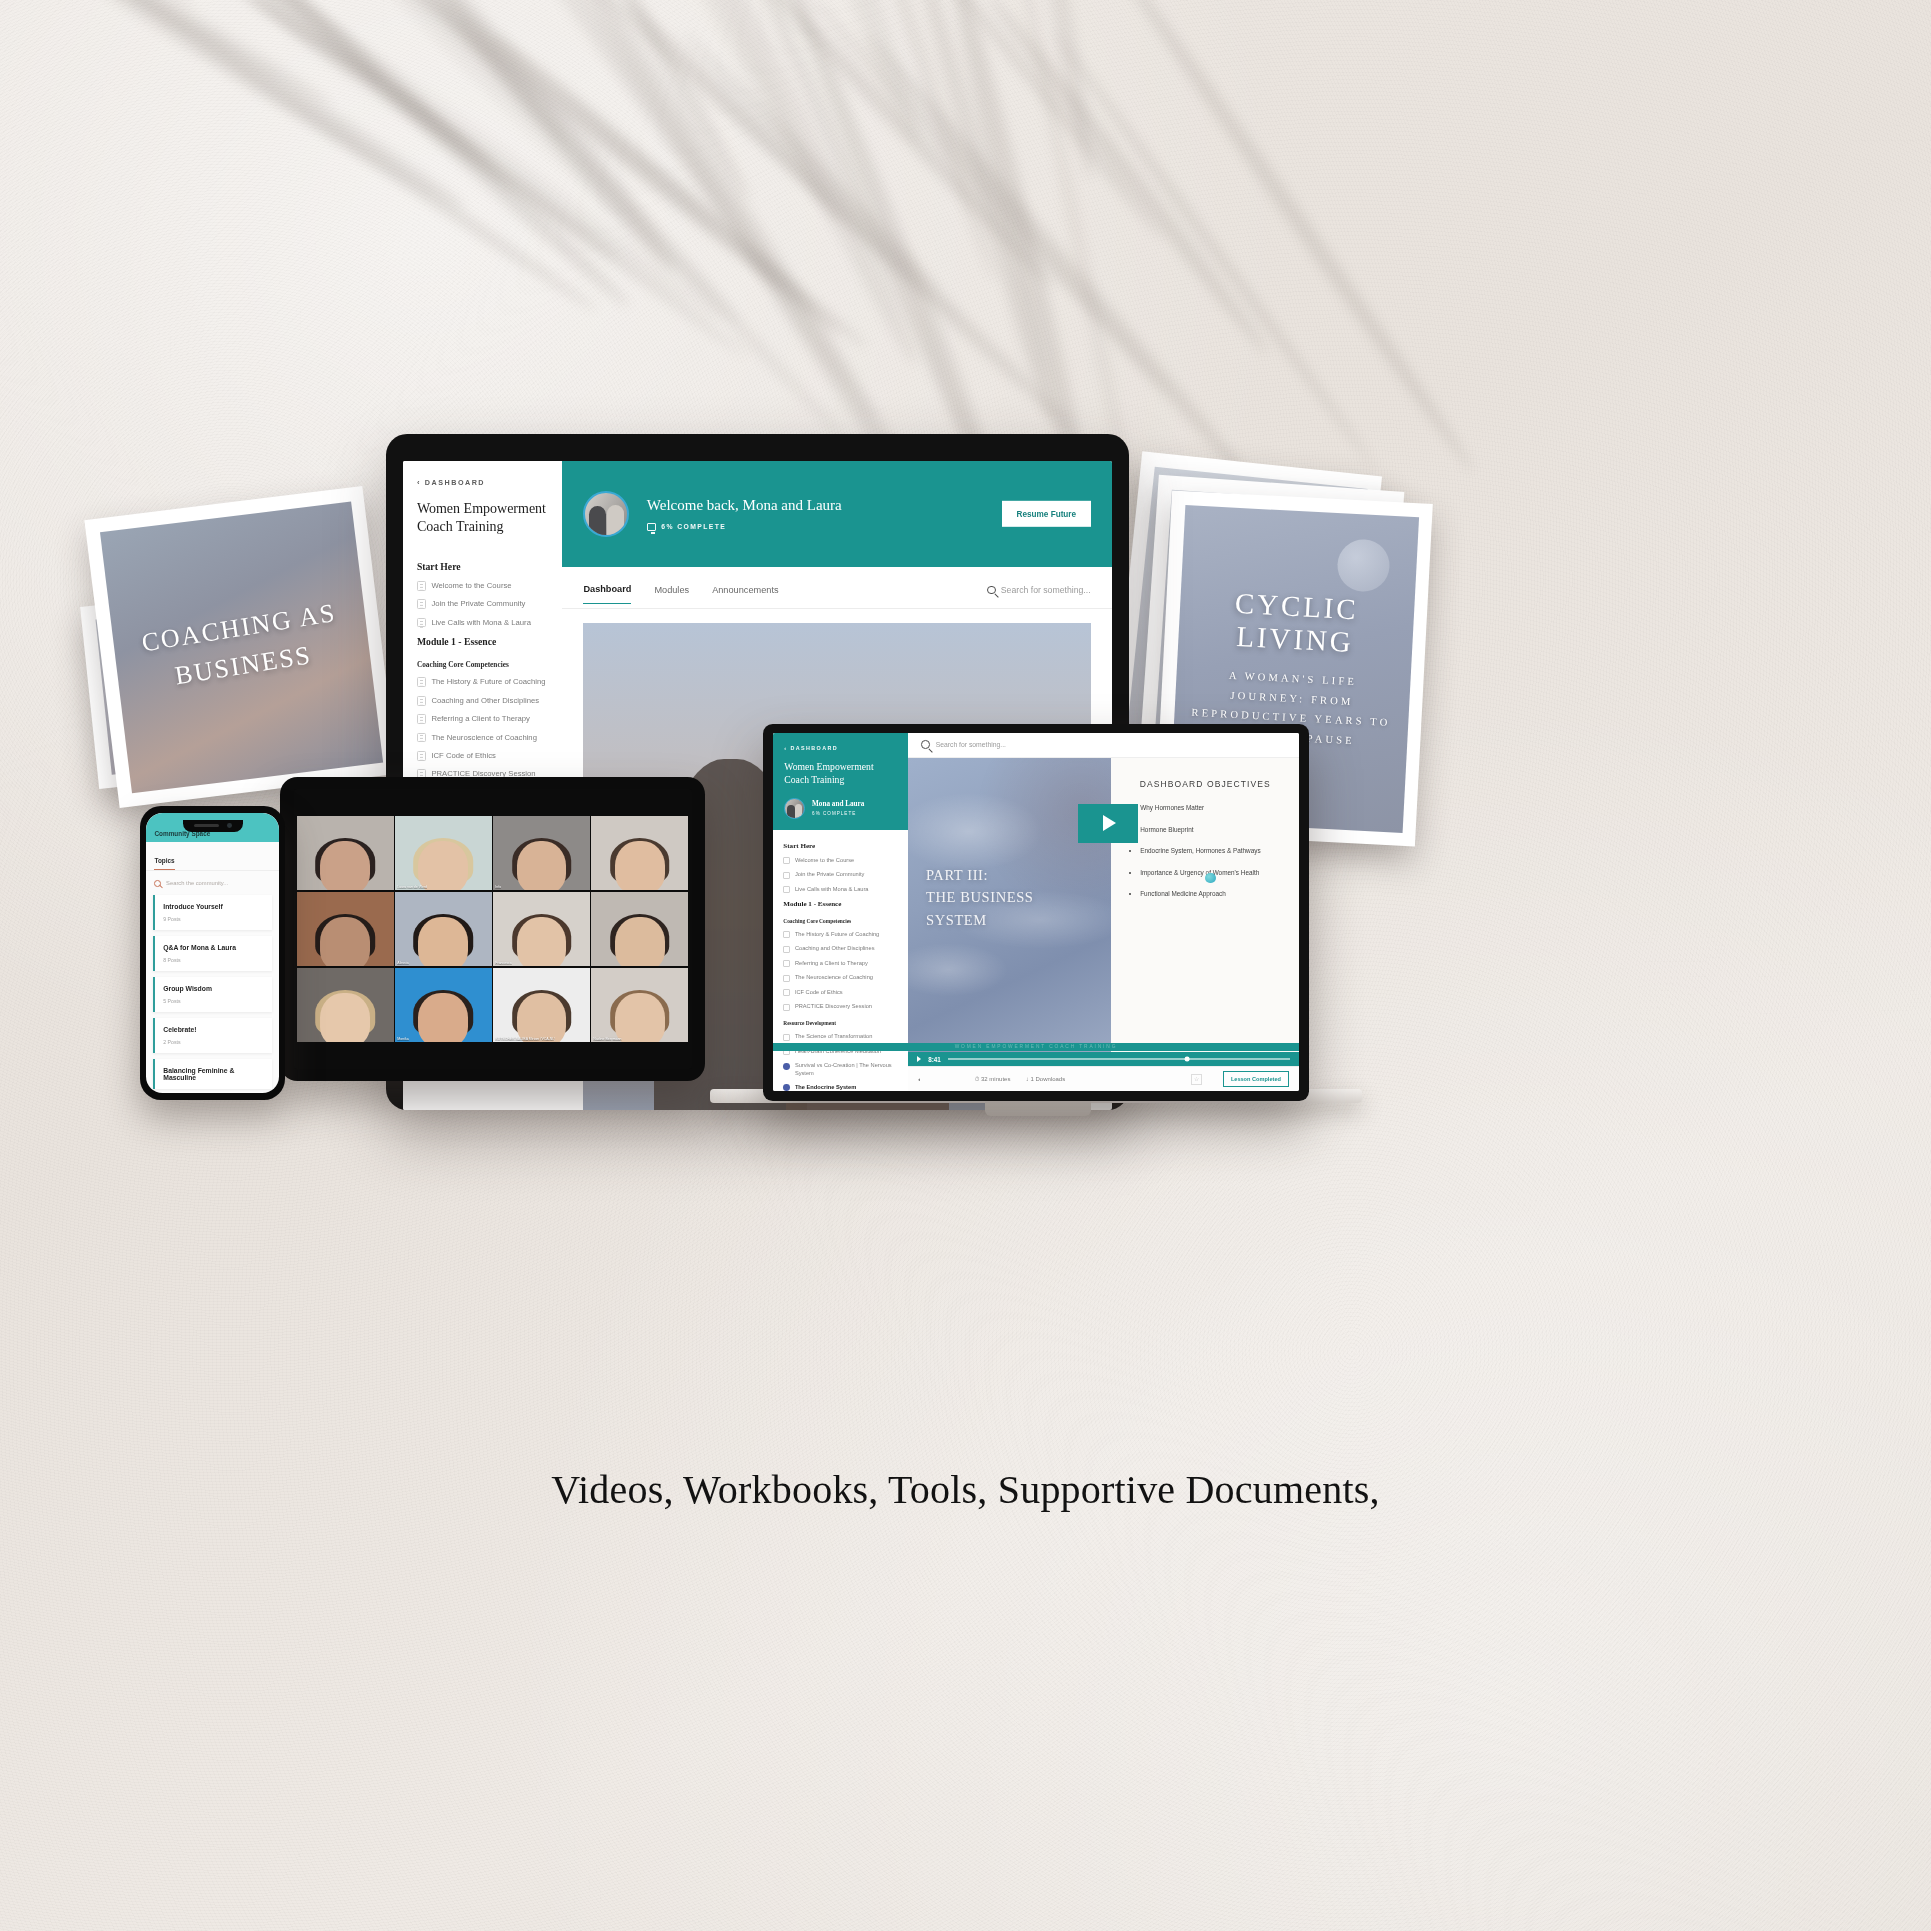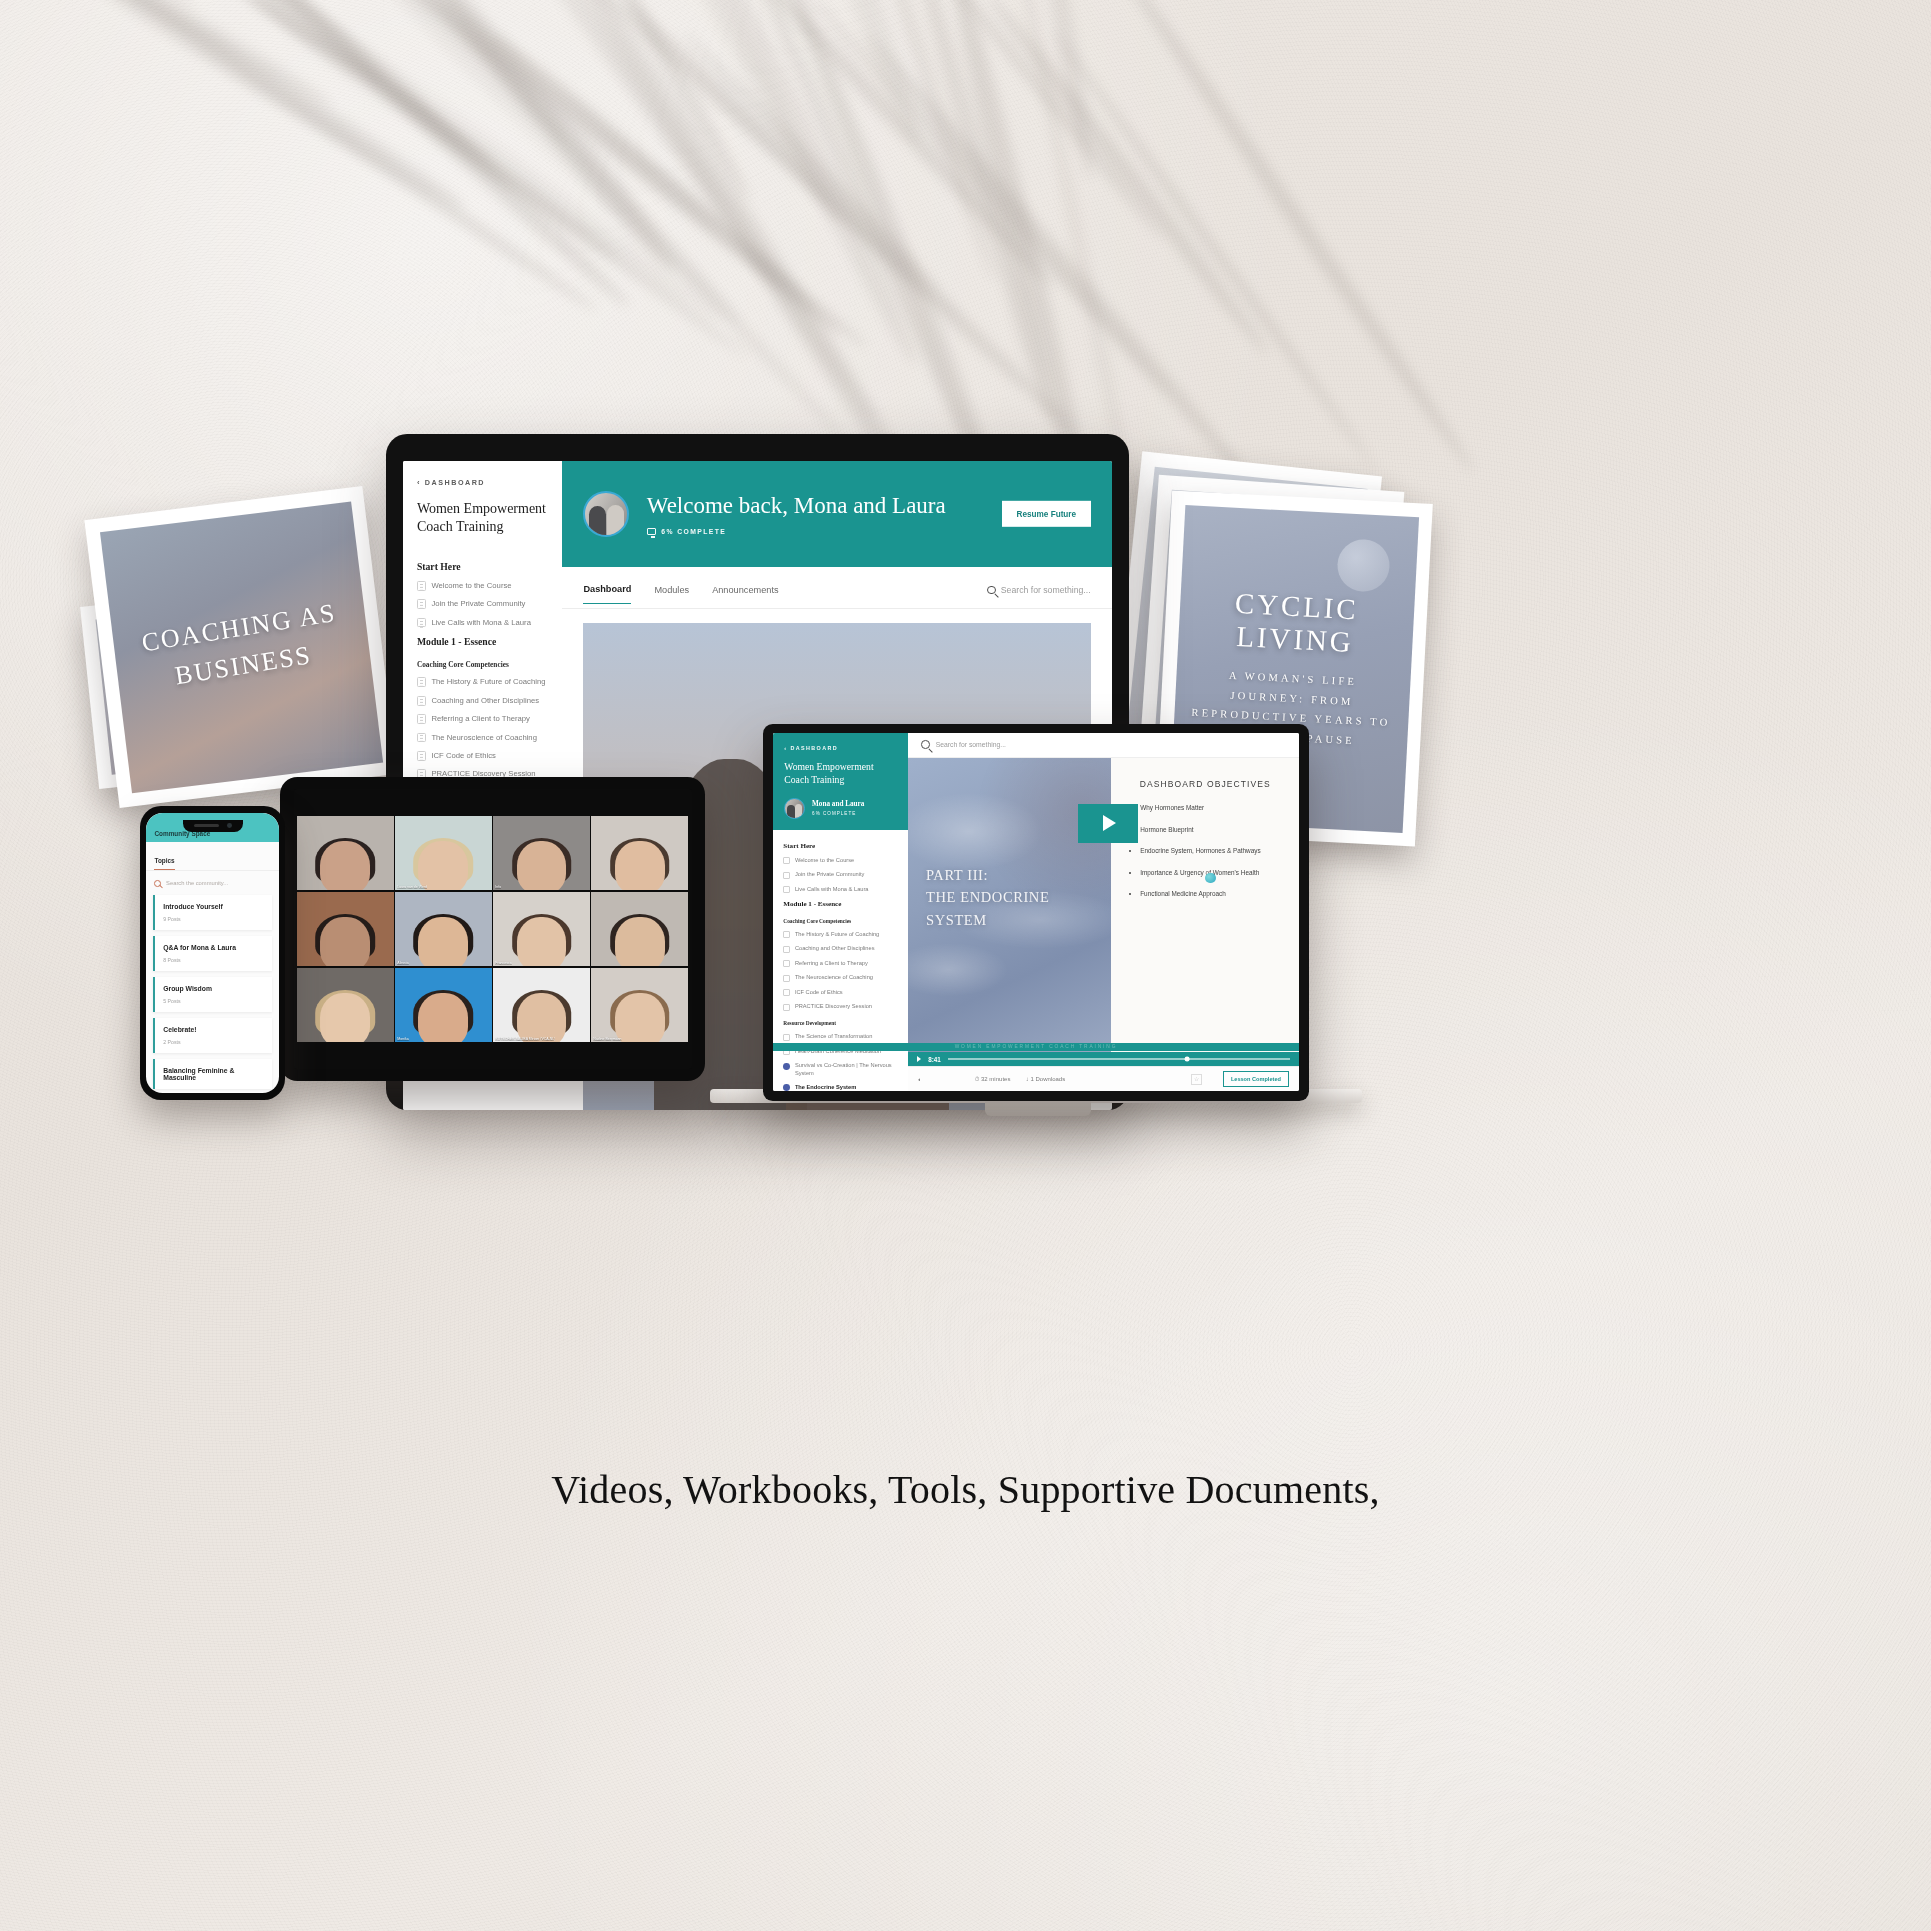--- a/index.html
+++ b/index.html
@@ -126,21 +126,21 @@
   .banner{ background:#1a9490; padding:19.3px 21px; display:flex; align-items:center;
            position:relative; height:106px; flex:none;}
   .avatar{ width:46px; height:46px; border-radius:50%; border:2.9px solid #3aa9d4;
            background:linear-gradient(120deg,#d6d2cd,#8d8b89); flex:none; overflow:hidden;
            position:relative; }
   .avatar:before{ content:""; position:absolute; left:3.9px; top:12.6px; width:16.4px; height:33px;
                   border-radius:8.7px 8.7px 0 0; background:#4a4a4d; }
   .avatar:after{ content:""; position:absolute; right:3.9px; top:11.6px; width:16.4px; height:34px;
                  border-radius:8.7px 8.7px 0 0; background:#cfcac4; }
   .bn-txt{ margin-left:17.4px; color:#fff; }
-  .bn-h{ font-family:"Liberation Serif", serif; font-size:23px; }
+  .bn-h{ font-family:"Liberation Serif", serif; font-size:15px; }
   .bn-sub{ margin-top:8.7px; font-size:6.8px; letter-spacing:1.4px; font-weight:700;
            display:flex; align-items:center; gap:4.8px; opacity:.95;}
   .mon{ width:9.7px; height:7.7px; border:1.2px solid #fff; border-radius:1px; position:relative;}
   .mon:after{ content:""; position:absolute; left:2.9px; top:7.7px; width:3.9px; height:1.9px; background:#fff;}
   .btn-resume{ position:absolute; right:21px; top:50%; transform:translateY(-50%);
                background:#fff; color:#17807d; font-size:8.2px; font-weight:700;
                padding:8.7px 14.5px; }
   .tabs{ display:flex; align-items:center; gap:23px; padding:13.5px 21px 0 21px;
          border-bottom:1px solid #ececec; height:42px; flex:none; background:#fff;}
   .tab{ font-size:9.2px; color:#6a6a6a; padding-bottom:8.7px; }
@@ -519,21 +519,21 @@
         <div class="dt-sbar">
           <span class="mag"></span>
           <span>Search for something...</span>
         </div>
 
         <div class="dt-body">
           <div class="slide">
             <div class="marble"></div>
             <div class="stxt">
               <div>PART III:</div>
-              <div>THE ENDOCRINE</div>
+              <div>THE BUSINESS</div>
               <div>SYSTEM</div>
             </div>
           </div>
           <div class="lo">
             <div class="play">
                 <div class="tri"></div>
               </div>
             <div class="lo-h">DASHBOARD OBJECTIVES</div>
             <ul id="lo-list" style="list-style:disc;">
                 <li class="lo-li">Why Hormones Matter</li>

